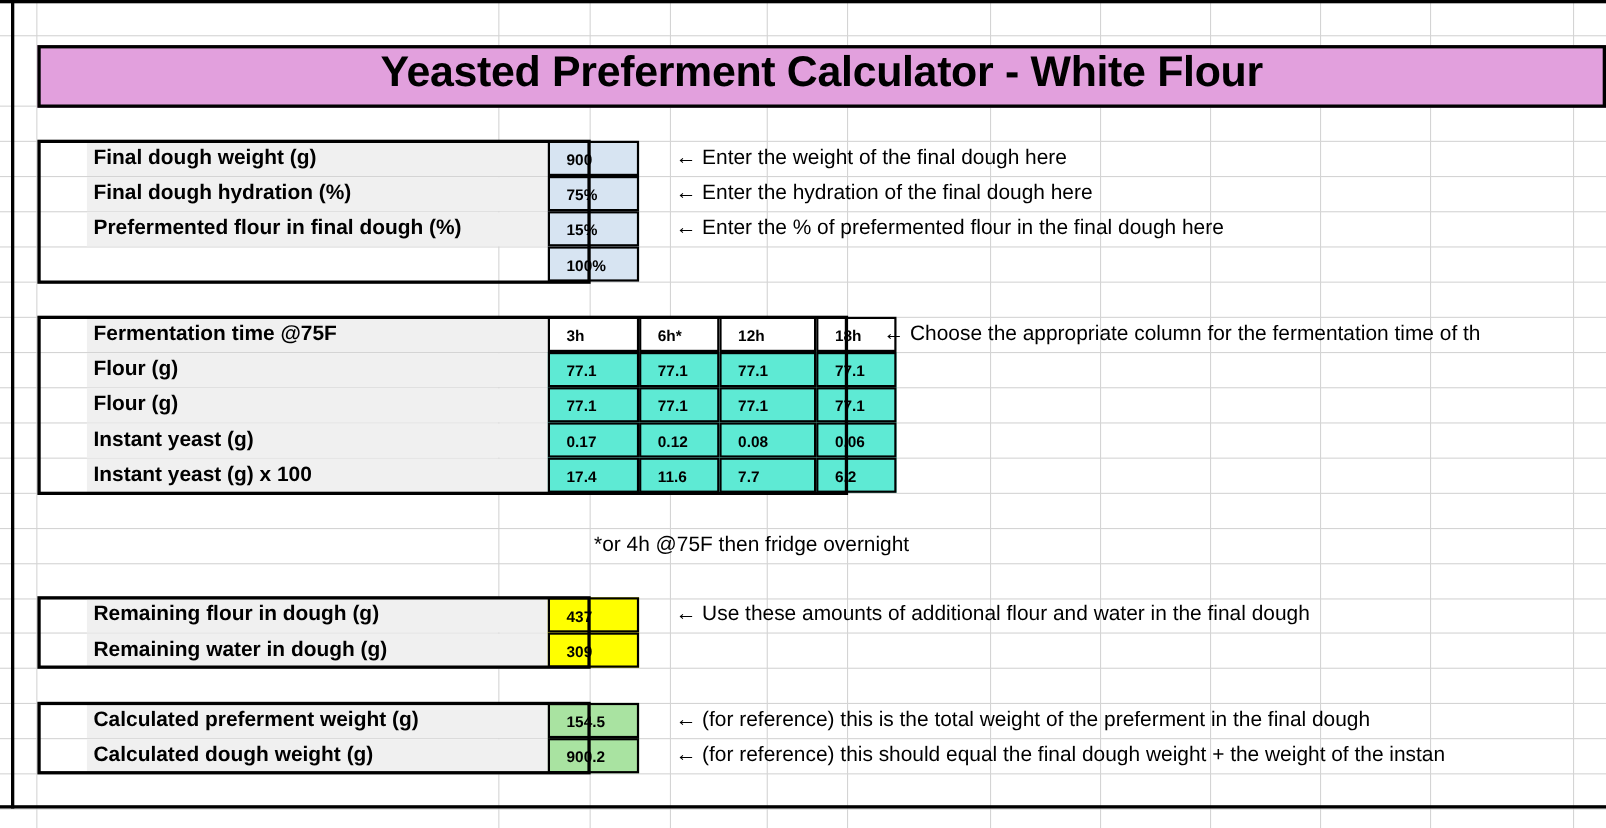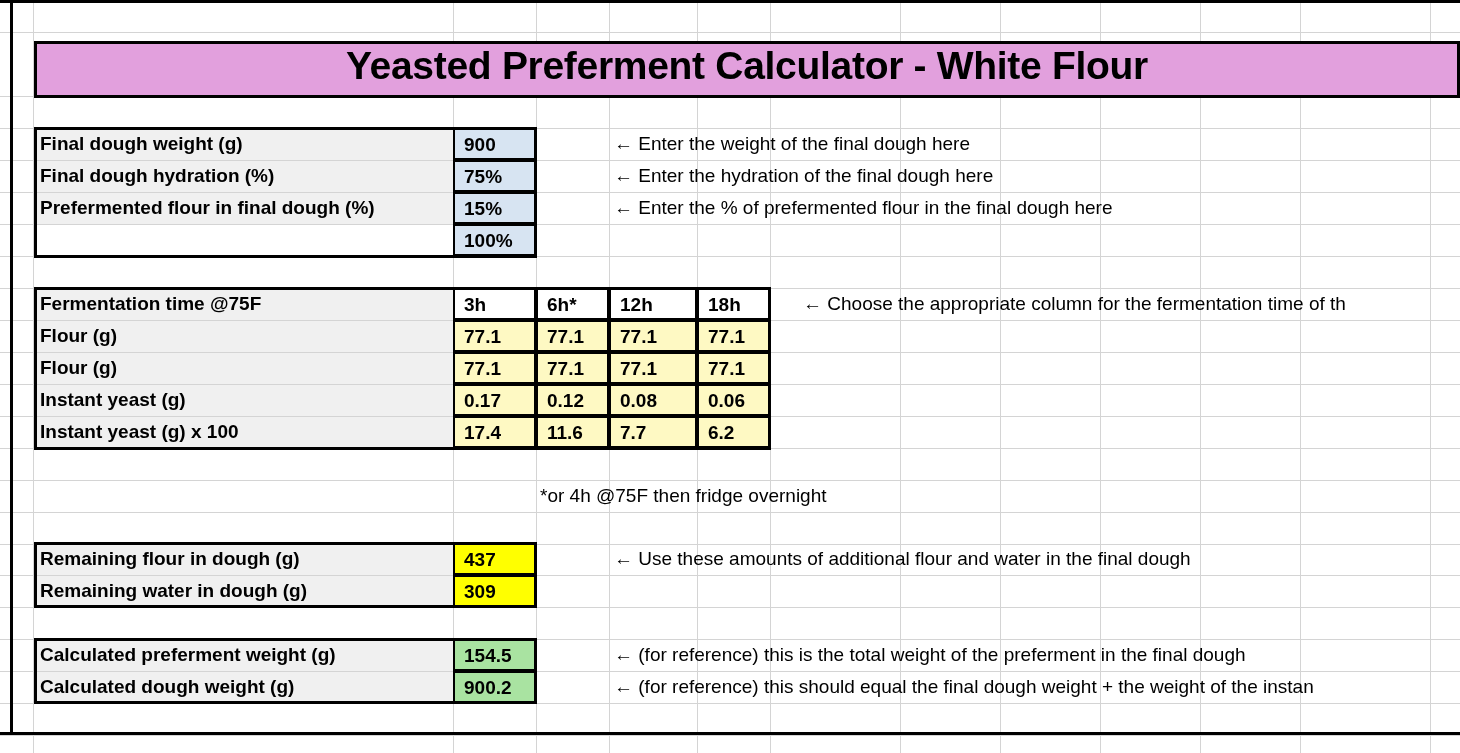--- a/index.html
+++ b/index.html
@@ -17,46 +17,46 @@
   .vgrid,.hgrid{position:absolute;background:#d4d4d4;}
   .vgrid{width:1px;top:0;height:753px;}
   .hgrid{height:1px;left:0;width:1460px;}
 
   
   .heavy{position:absolute;background:#000;}
   .heavy-h{height:3px;left:0;width:1460px;}
   .heavy-v{width:3px;top:0;height:753px;}
 
   
-  .blk{position:absolute;box-sizing:border-box;}
+  .blk{position:absolute;box-sizing:border-box;margin-left:45px;}
 
   .lbl{
     box-sizing:border-box;
     background:#f0f0f0;
     font-weight:bold;
     font-size:19px;
     color:#000;
     line-height:30px;
     padding-left:6px;
     white-space:nowrap;
     overflow:hidden;
   }
   .val{
     box-sizing:border-box;
     font-weight:bold;
-    font-size:19px;
+    font-size:14px;
     color:#000;
     line-height:30px;
-    padding-left:9px;
+    padding-left:15px;
     white-space:nowrap;
     overflow:hidden;
     border:2px solid #000;
   }
   .val.blue{background:#d7e4f2;}
-  .val.peach{background:#fef9c3;}
+  .val.peach{background:#5eead4;}
   .val.yellow{background:#ffff00;}
   .val.green{background:#a9e3a1;}
   .val.white{background:#ffffff;}
 
   
   .note{
     position:absolute;
     font-size:19px;
     font-weight:normal;
     color:#000;

